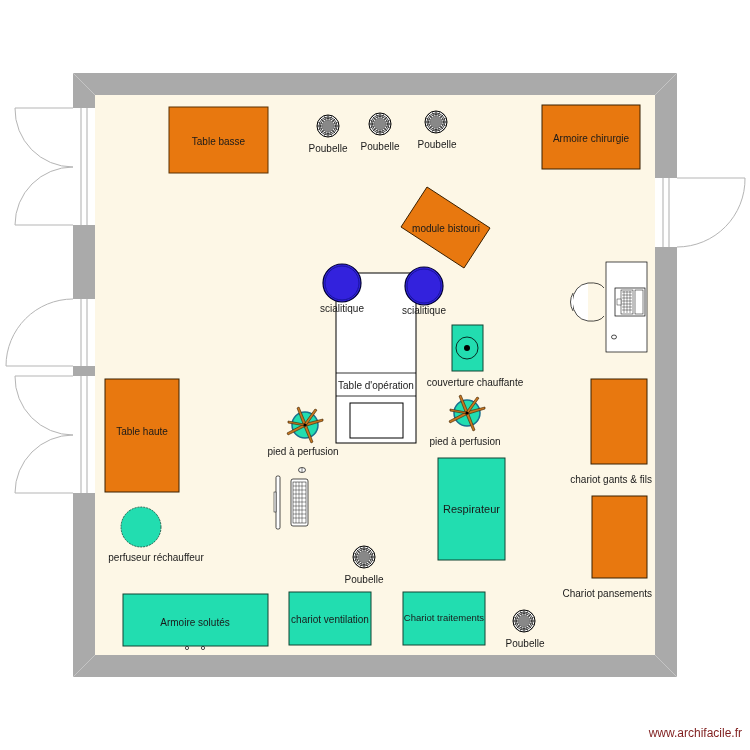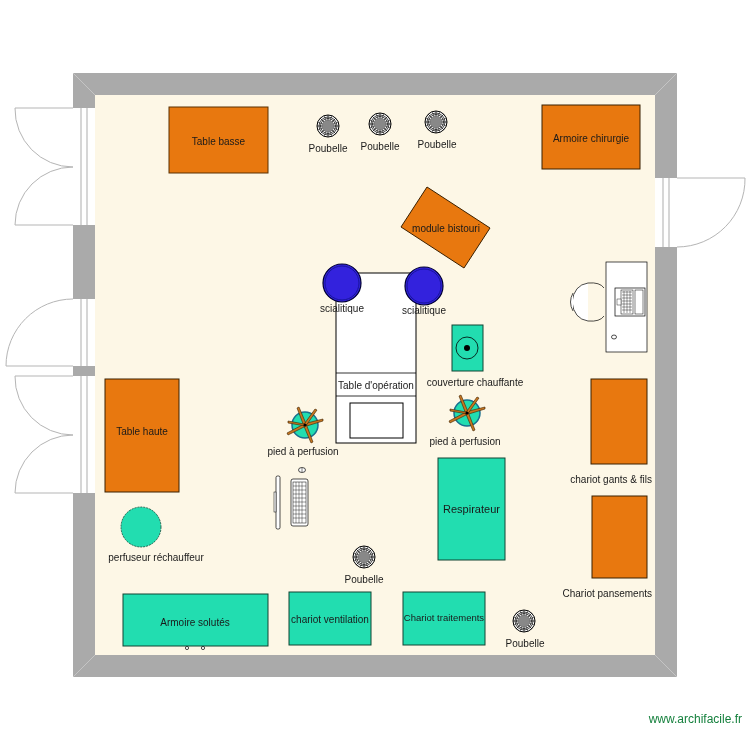--- a/index.html
+++ b/index.html
@@ -1,20 +1,20 @@
 <!DOCTYPE html>
 <html><head>
 <meta charset="utf-8">
 <style>
   html, body { margin:0; padding:0; background:#ffffff; }
   body { width:750px; height:750px; position:relative; overflow:hidden;
          font-family:"Liberation Sans", "DejaVu Sans", sans-serif; }
   #plan { position:absolute; left:0; top:0; width:750px; height:750px; }
   .lbl { font-family:"Liberation Sans", "DejaVu Sans", sans-serif; fill:#1a1a1a; }
-  #watermark { position:absolute; right:8px; bottom:24px; font-size:12px; color:#15803d;
+  #watermark { position:absolute; right:8px; bottom:10px; font-size:12px; color:#7f1d1d;
                font-family:"Liberation Sans", sans-serif;text-align:right; }
 </style>
 </head>
 <body>
 
 <svg id="plan" viewBox="0 0 750 750" xmlns="http://www.w3.org/2000/svg">
   <defs>
     <g id="trash">
       <circle r="11" fill="#fff" stroke="#000" stroke-width="1"></circle>
       <circle r="9" fill="none" stroke="#000" stroke-width="0.7"></circle>

